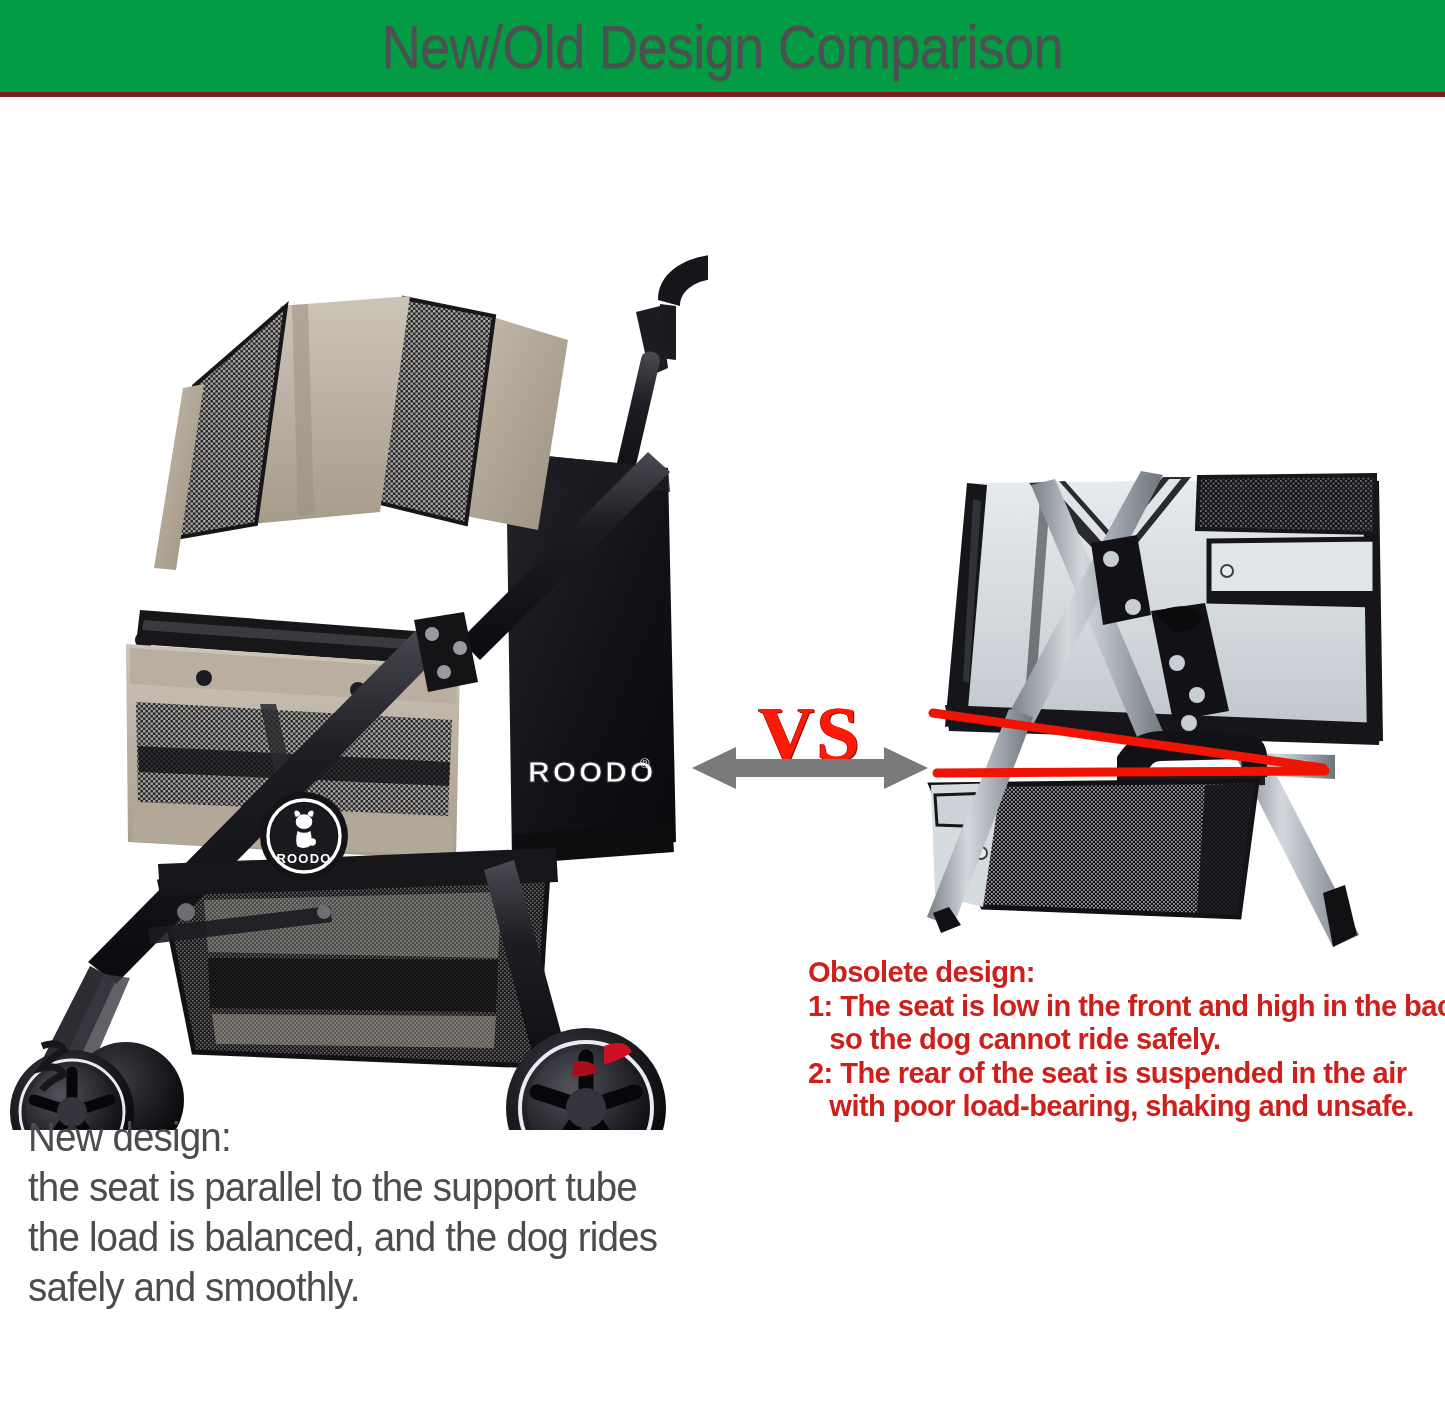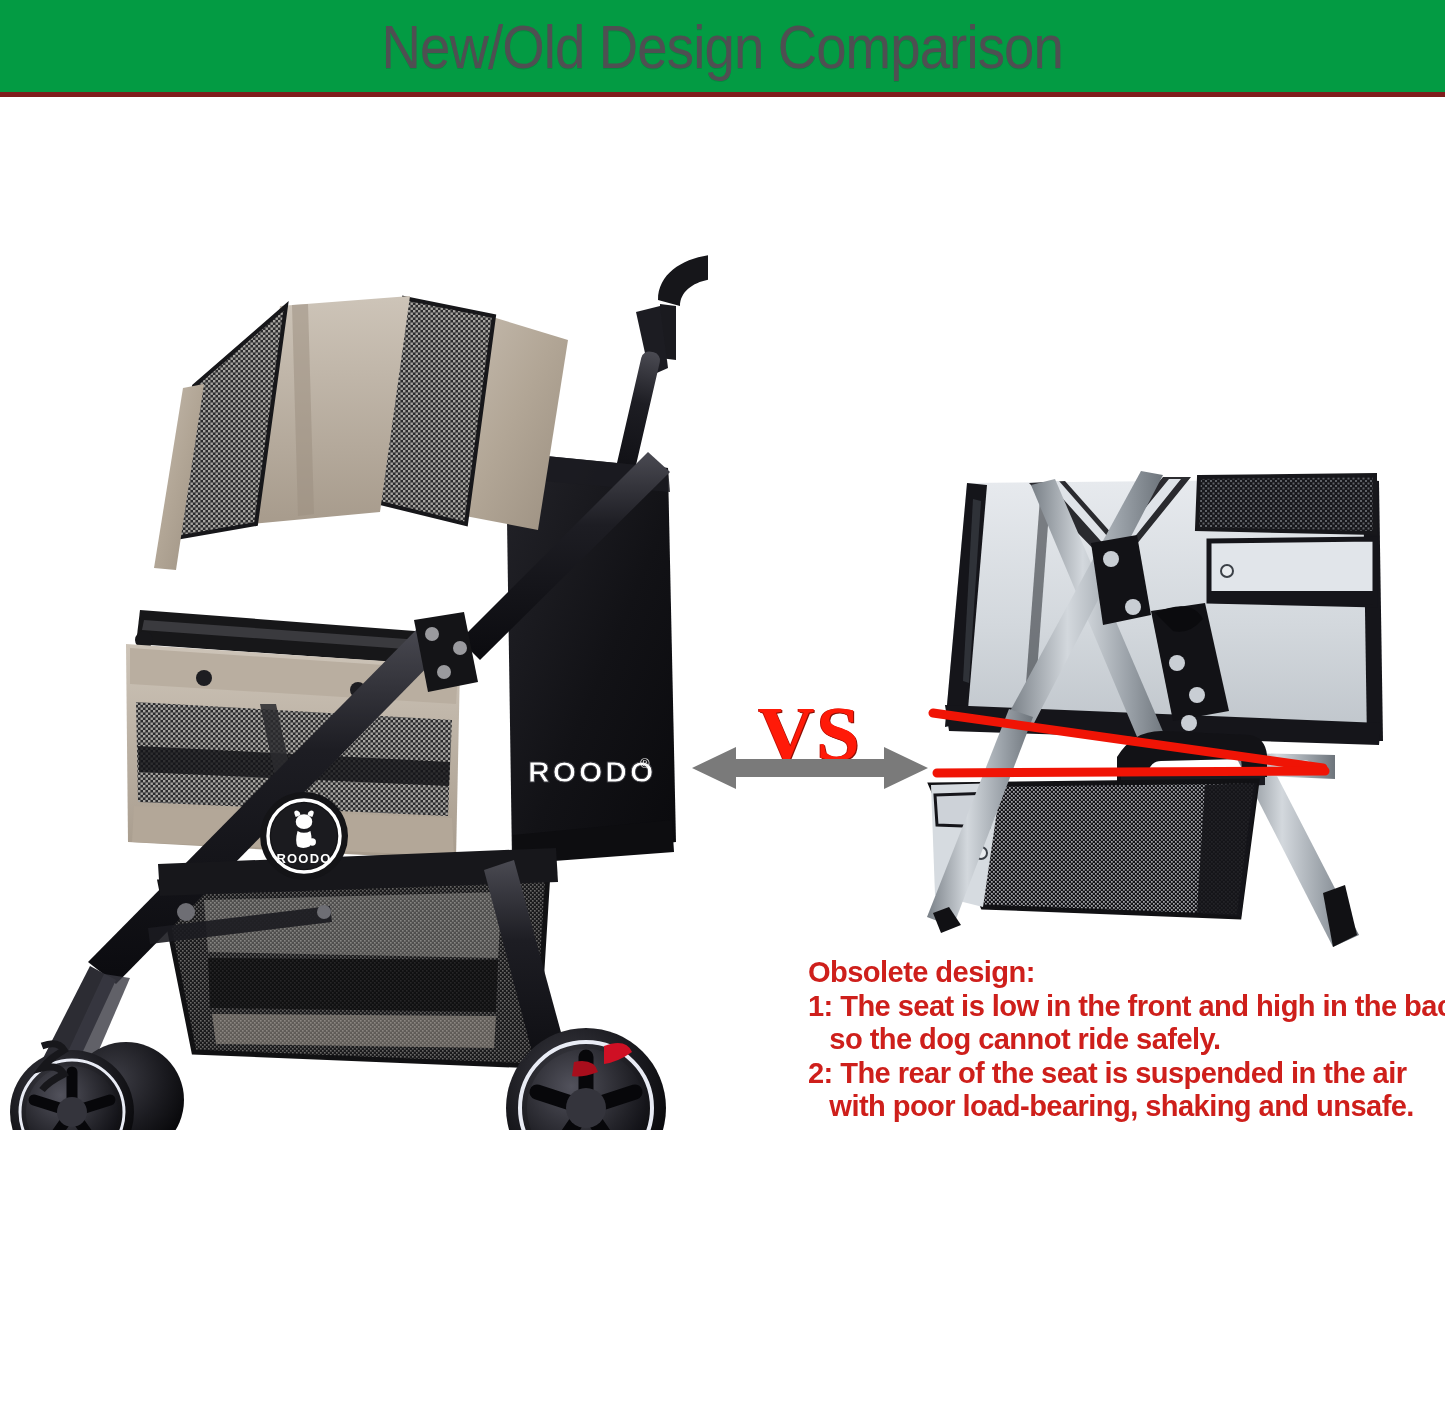--- a/index.html
+++ b/index.html
@@ -368,14 +368,20 @@
   </div>
 
   <div class="pane" id="obsolete-text">
     <div class="ln">Obsolete design:</div>
     <div class="ln">1: The seat is low in the front and high in the back</div>
     <div class="ln ind">so the dog cannot ride safely.</div>
     <div class="ln">2: The rear of the seat is suspended in the air</div>
     <div class="ln ind">with poor load-bearing, shaking and unsafe.</div>
   </div>
 
+  <div class="pane" id="new-text">
+    <div class="ln">New design:</div>
+    <div class="ln">the seat is parallel to the support tube</div>
+    <div class="ln">the load is balanced, and the dog rides</div>
+    <div class="ln">safely and smoothly.</div>
+  </div>
 
 </div>
 
 </body></html>

